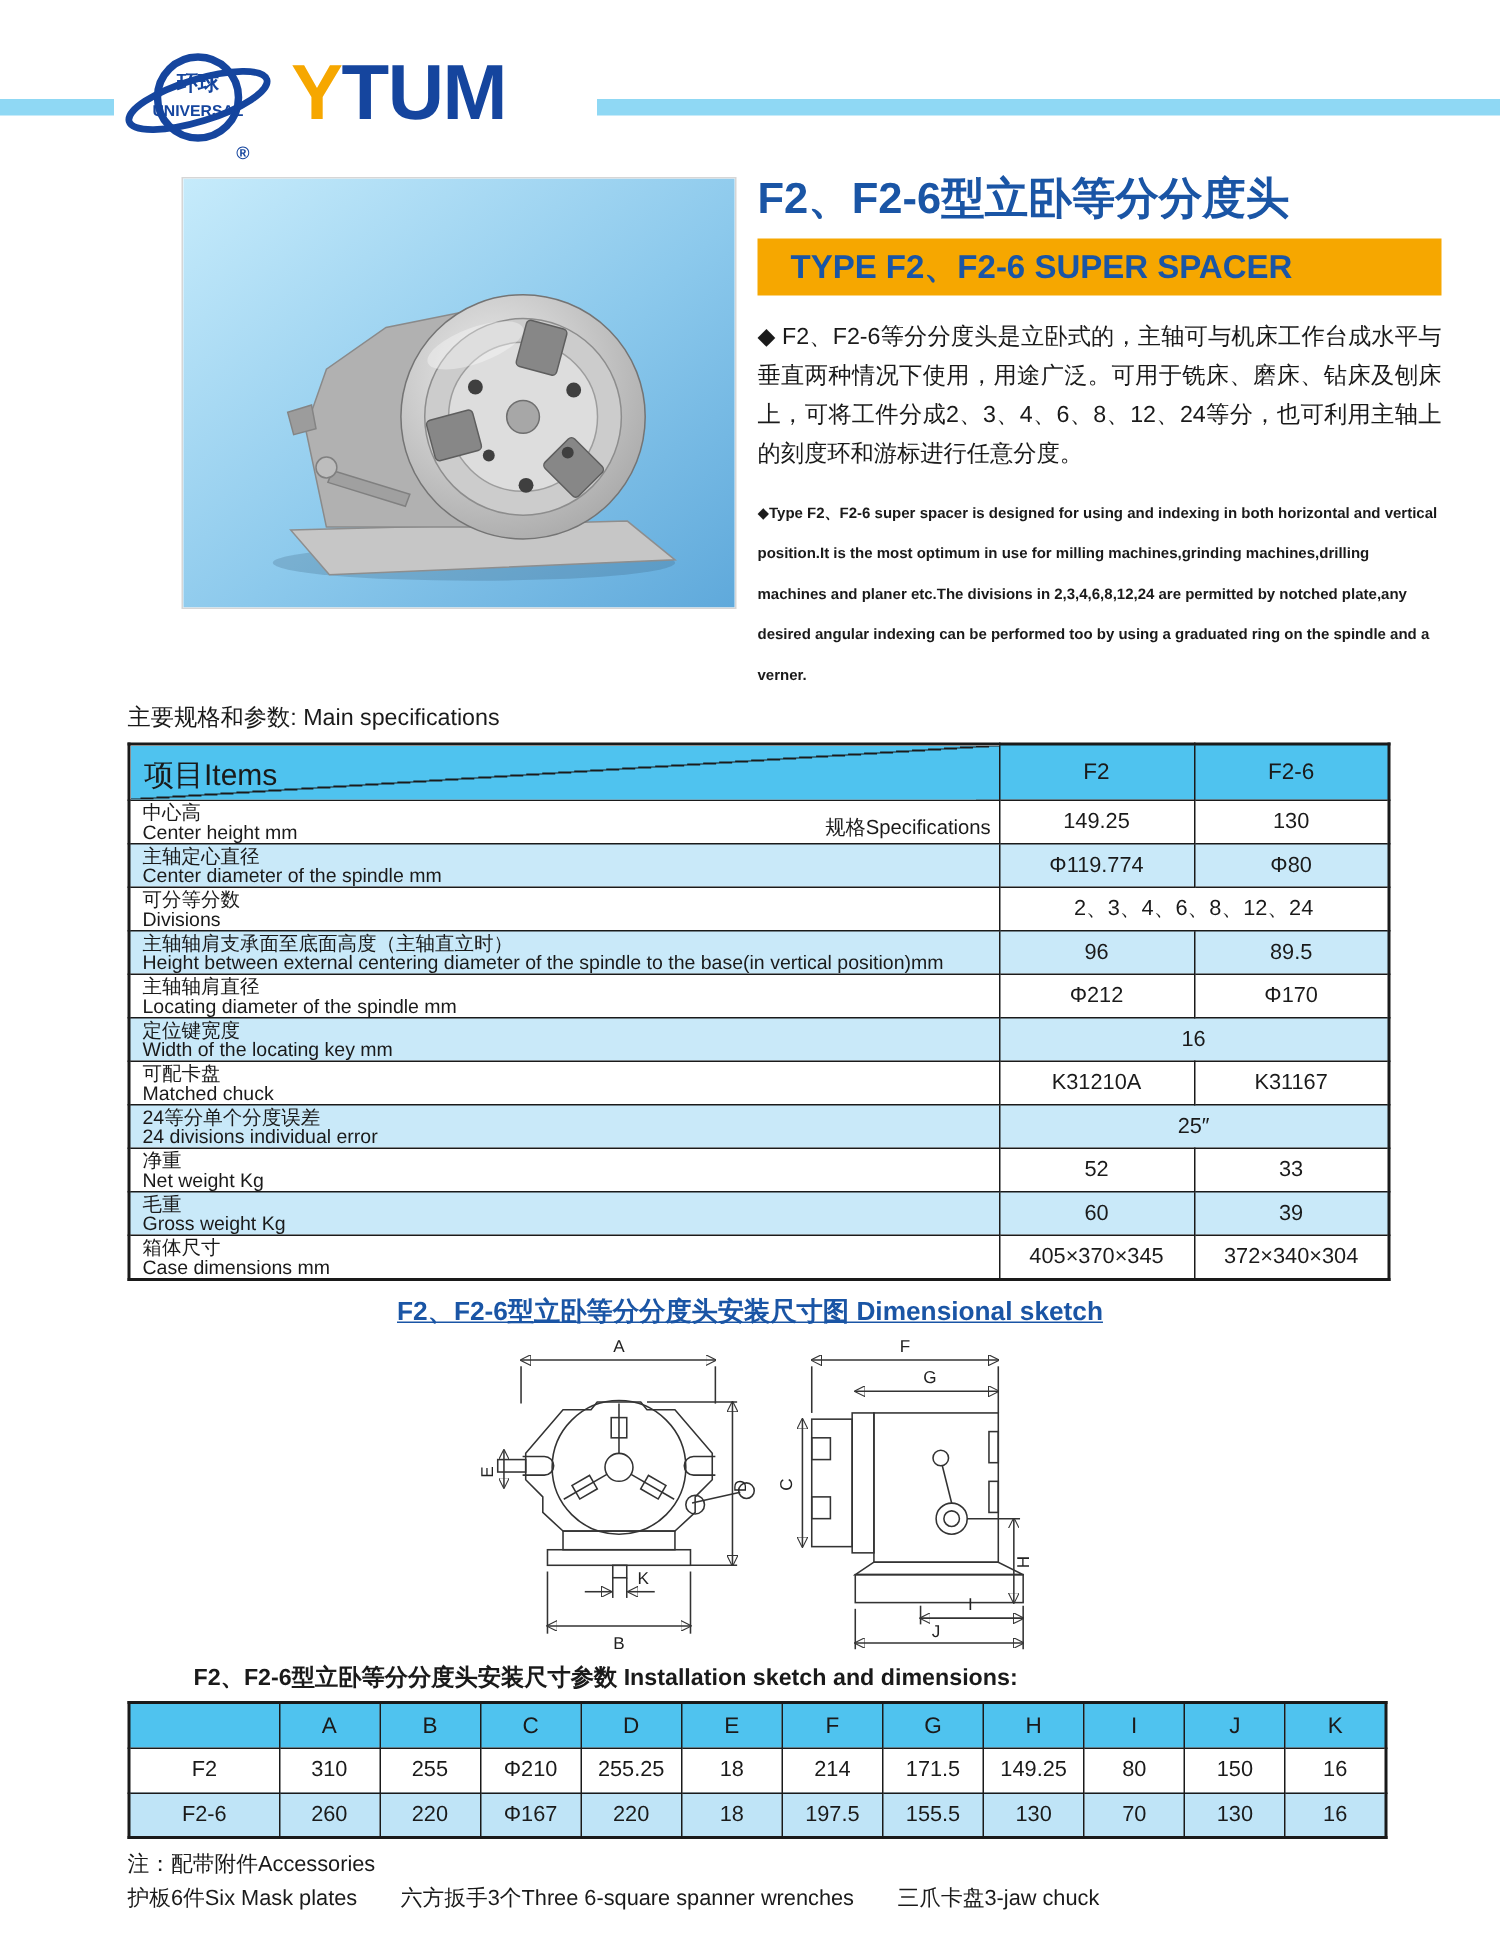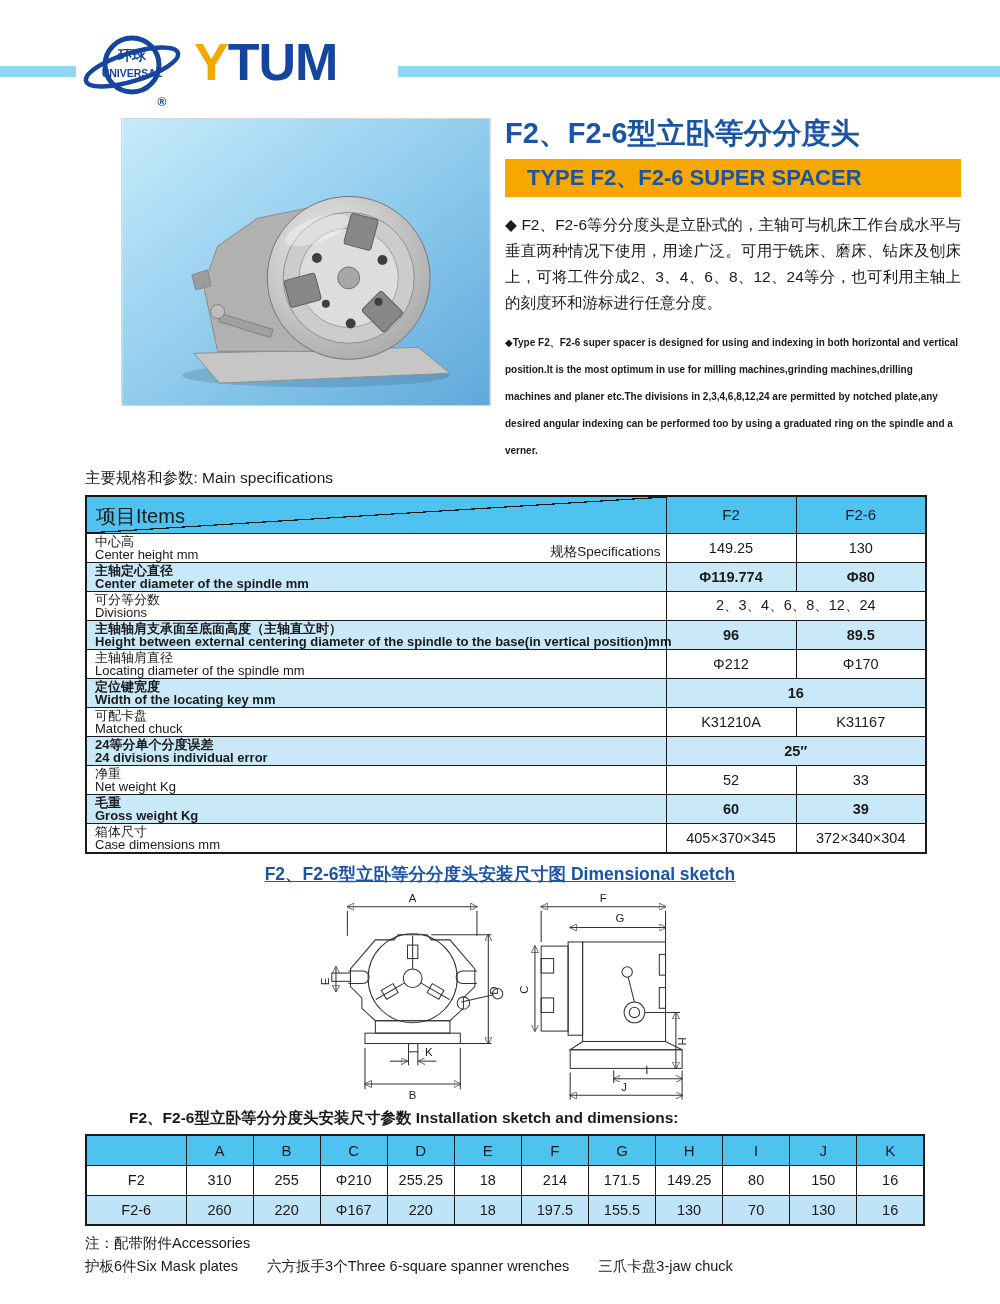--- a/index.html
+++ b/index.html
@@ -45,21 +45,21 @@
       linear-gradient(to bottom right,transparent calc(50% - .6px),var(--ink) calc(50% - .6px),var(--ink) calc(50% + .6px),transparent calc(50% + .6px)),
       var(--table-header-blue);position:relative;}
   .main .corner .cl{position:absolute;left:9px;bottom:3px;font-size:20px;font-weight:normal;}
   .main .corner .cr{position:absolute;right:5px;top:2px;font-size:13.5px;font-weight:normal;margin-top:44px;}
   .main .colh{width:130px;background:var(--table-header-blue);font-size:15px;font-weight:normal;text-align:center;}
   .main td{height:28px;}
   .main td.item{padding:1px 0 1px 8px;}
   .main td.item .cn{font-size:13px;line-height:13px;white-space:nowrap;}
   .main td.item .en{font-size:13px;line-height:13px;white-space:nowrap;}
   .main td.val{text-align:center;font-size:14.5px;}
-  .main tr.alt td{background:var(--row-light-blue);font-weight:bold;}
+  .main tr.alt td{background:var(--row-light-blue);}
 
   
   .sketch-heading{position:absolute;left:0;right:0;top:862px;text-align:center;
                   color:var(--accent-blue);font-size:17.5px;font-weight:bold;text-decoration:underline;}
   .sketch{position:absolute;left:318px;top:886px;width:380px;height:228px;}
   .sketch text{font-size:11px;fill:#222;font-family:"Liberation Sans",sans-serif;}
   .sketch line,.sketch path,.sketch rect,.sketch circle{stroke:#333;stroke-width:1;fill:none;}
 
   
   .install-heading{position:absolute;left:85px;top:1108px;font-size:15.5px;font-weight:bold;margin-left:44px;}

